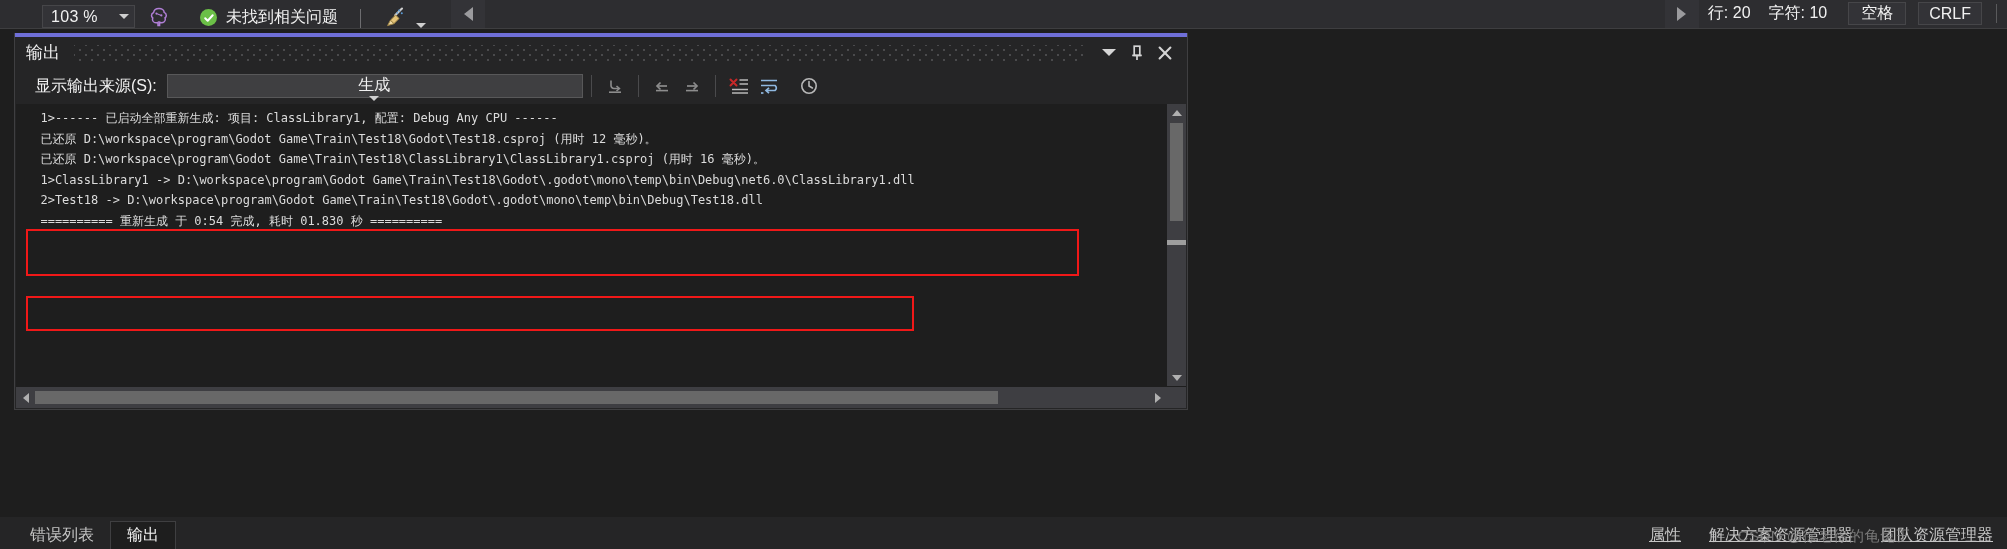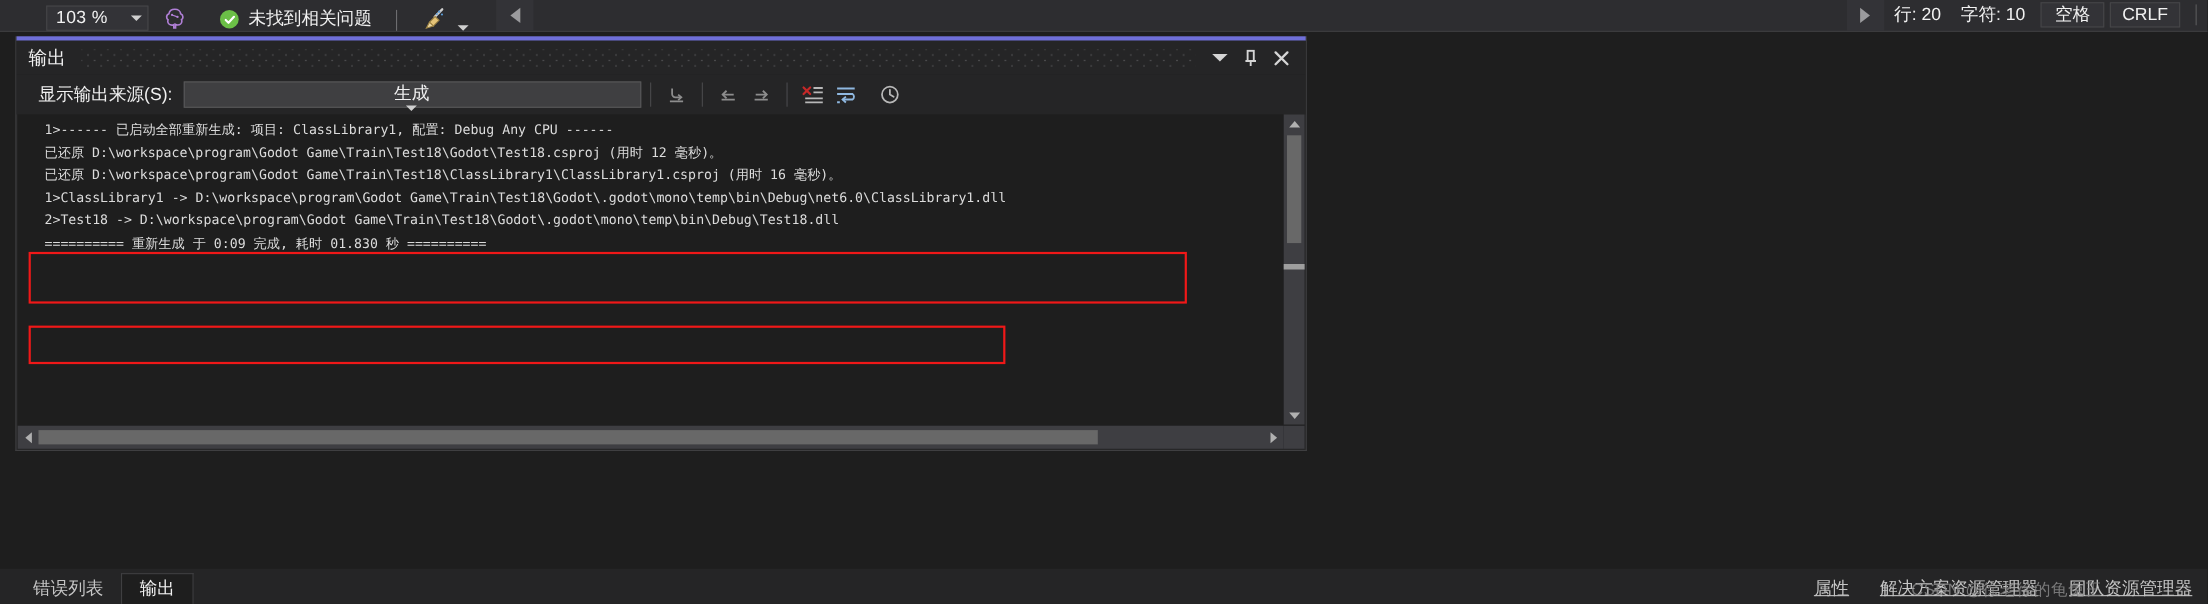--- a/index.html
+++ b/index.html
@@ -57,21 +57,21 @@
     border-bottom: 7px solid transparent; border-left: 9px solid #9b9b9e;
   }
   .nav-spacer { flex: 1; }
   .sb-right { display: flex; align-items: center; height: 29px; }
   .sb-cell {
     color: #f1f1f1; font-size: 16px; padding: 0 9px;
     display: flex; align-items: center; height: 29px;
   }
   .sb-box {
     color: #f1f1f1; font-size: 16px; height: 23px; min-width: 58px;
-    background: #333337; border: 1px solid #464649; margin-left: 5px;
+    background: #333337; border: 1px solid #464649; margin-left: 12px;
     display: flex; align-items: center; justify-content: center; padding: 0 10px;
   }
   .sb-tail { width: 1px; height: 19px; background: #5a5a5c; margin: 0 10px 0 14px; }
 
   
   .panel {
     position: absolute; left: 14px; top: 33px; width: 1174px; height: 377px;
     background: #252526; border: 1px solid #3f3f41; border-top: none;
   }
   .panel-accent {
@@ -365,21 +365,21 @@
       </span>
     </div>
 
     <div class="log-area">
       <div class="log-scroll">
         <div class="log-line">  1&gt;------ 已启动全部重新生成: 项目: ClassLibrary1, 配置: Debug Any CPU ------</div>
         <div class="log-line">  已还原 D:\workspace\program\Godot Game\Train\Test18\Godot\Test18.csproj (用时 12 毫秒)。</div>
         <div class="log-line">  已还原 D:\workspace\program\Godot Game\Train\Test18\ClassLibrary1\ClassLibrary1.csproj (用时 16 毫秒)。</div>
         <div class="log-line">  1&gt;ClassLibrary1 -&gt; D:\workspace\program\Godot Game\Train\Test18\Godot\.godot\mono\temp\bin\Debug\net6.0\ClassLibrary1.dll</div>
         <div class="log-line">  2&gt;Test18 -&gt; D:\workspace\program\Godot Game\Train\Test18\Godot\.godot\mono\temp\bin\Debug\Test18.dll</div>
-        <div class="log-line">  ========== 重新生成 于 0:09 完成, 耗时 01.830 秒 ==========</div>
+        <div class="log-line">  ========== 重新生成 于 0:54 完成, 耗时 01.830 秒 ==========</div>
       </div>
 
       <div class="anno" id="anno1"></div>
       <div class="anno" id="anno2"></div>
     </div>
 
     <div class="vscroll">
       <div class="vs-arrow">
         <span class="vs-up"></span>
       </div>

